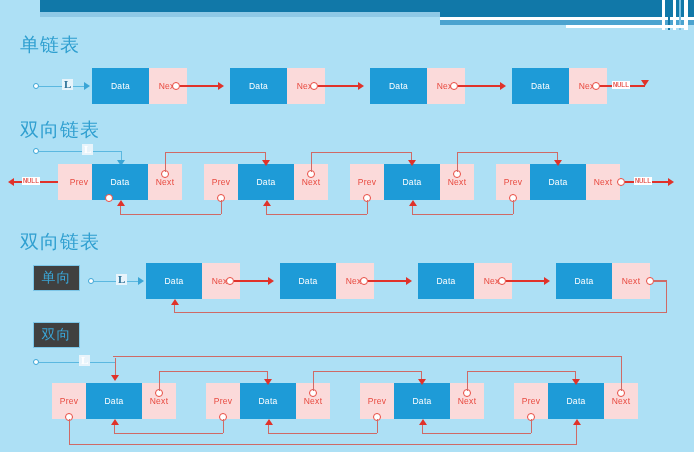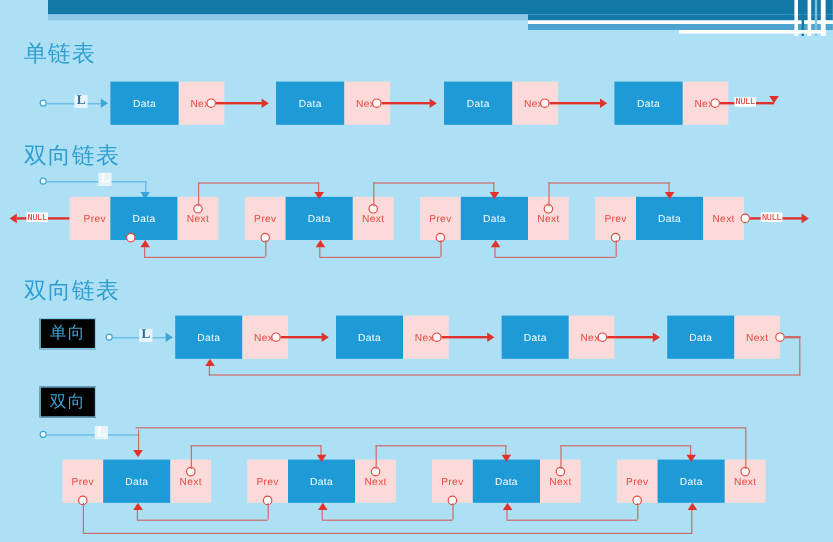--- a/index.html
+++ b/index.html
@@ -22,21 +22,21 @@
     color:#2f9fd0;
     font-size:19px;
     letter-spacing:1px;
     white-space:nowrap;
     font-family:"DejaVu Sans","Liberation Sans",sans-serif;
   }
 
   
   .badge{
     position:absolute;
-    background:#000000;
+    background:#404040;
     border:1.5px solid #7cc6e8;
     color:#3aa5d6;
     font-size:14px;
     letter-spacing:1px;
     display:flex;align-items:center;justify-content:center;
     font-family:"DejaVu Sans","Liberation Sans",sans-serif;
   }
 
   
   .cell{

